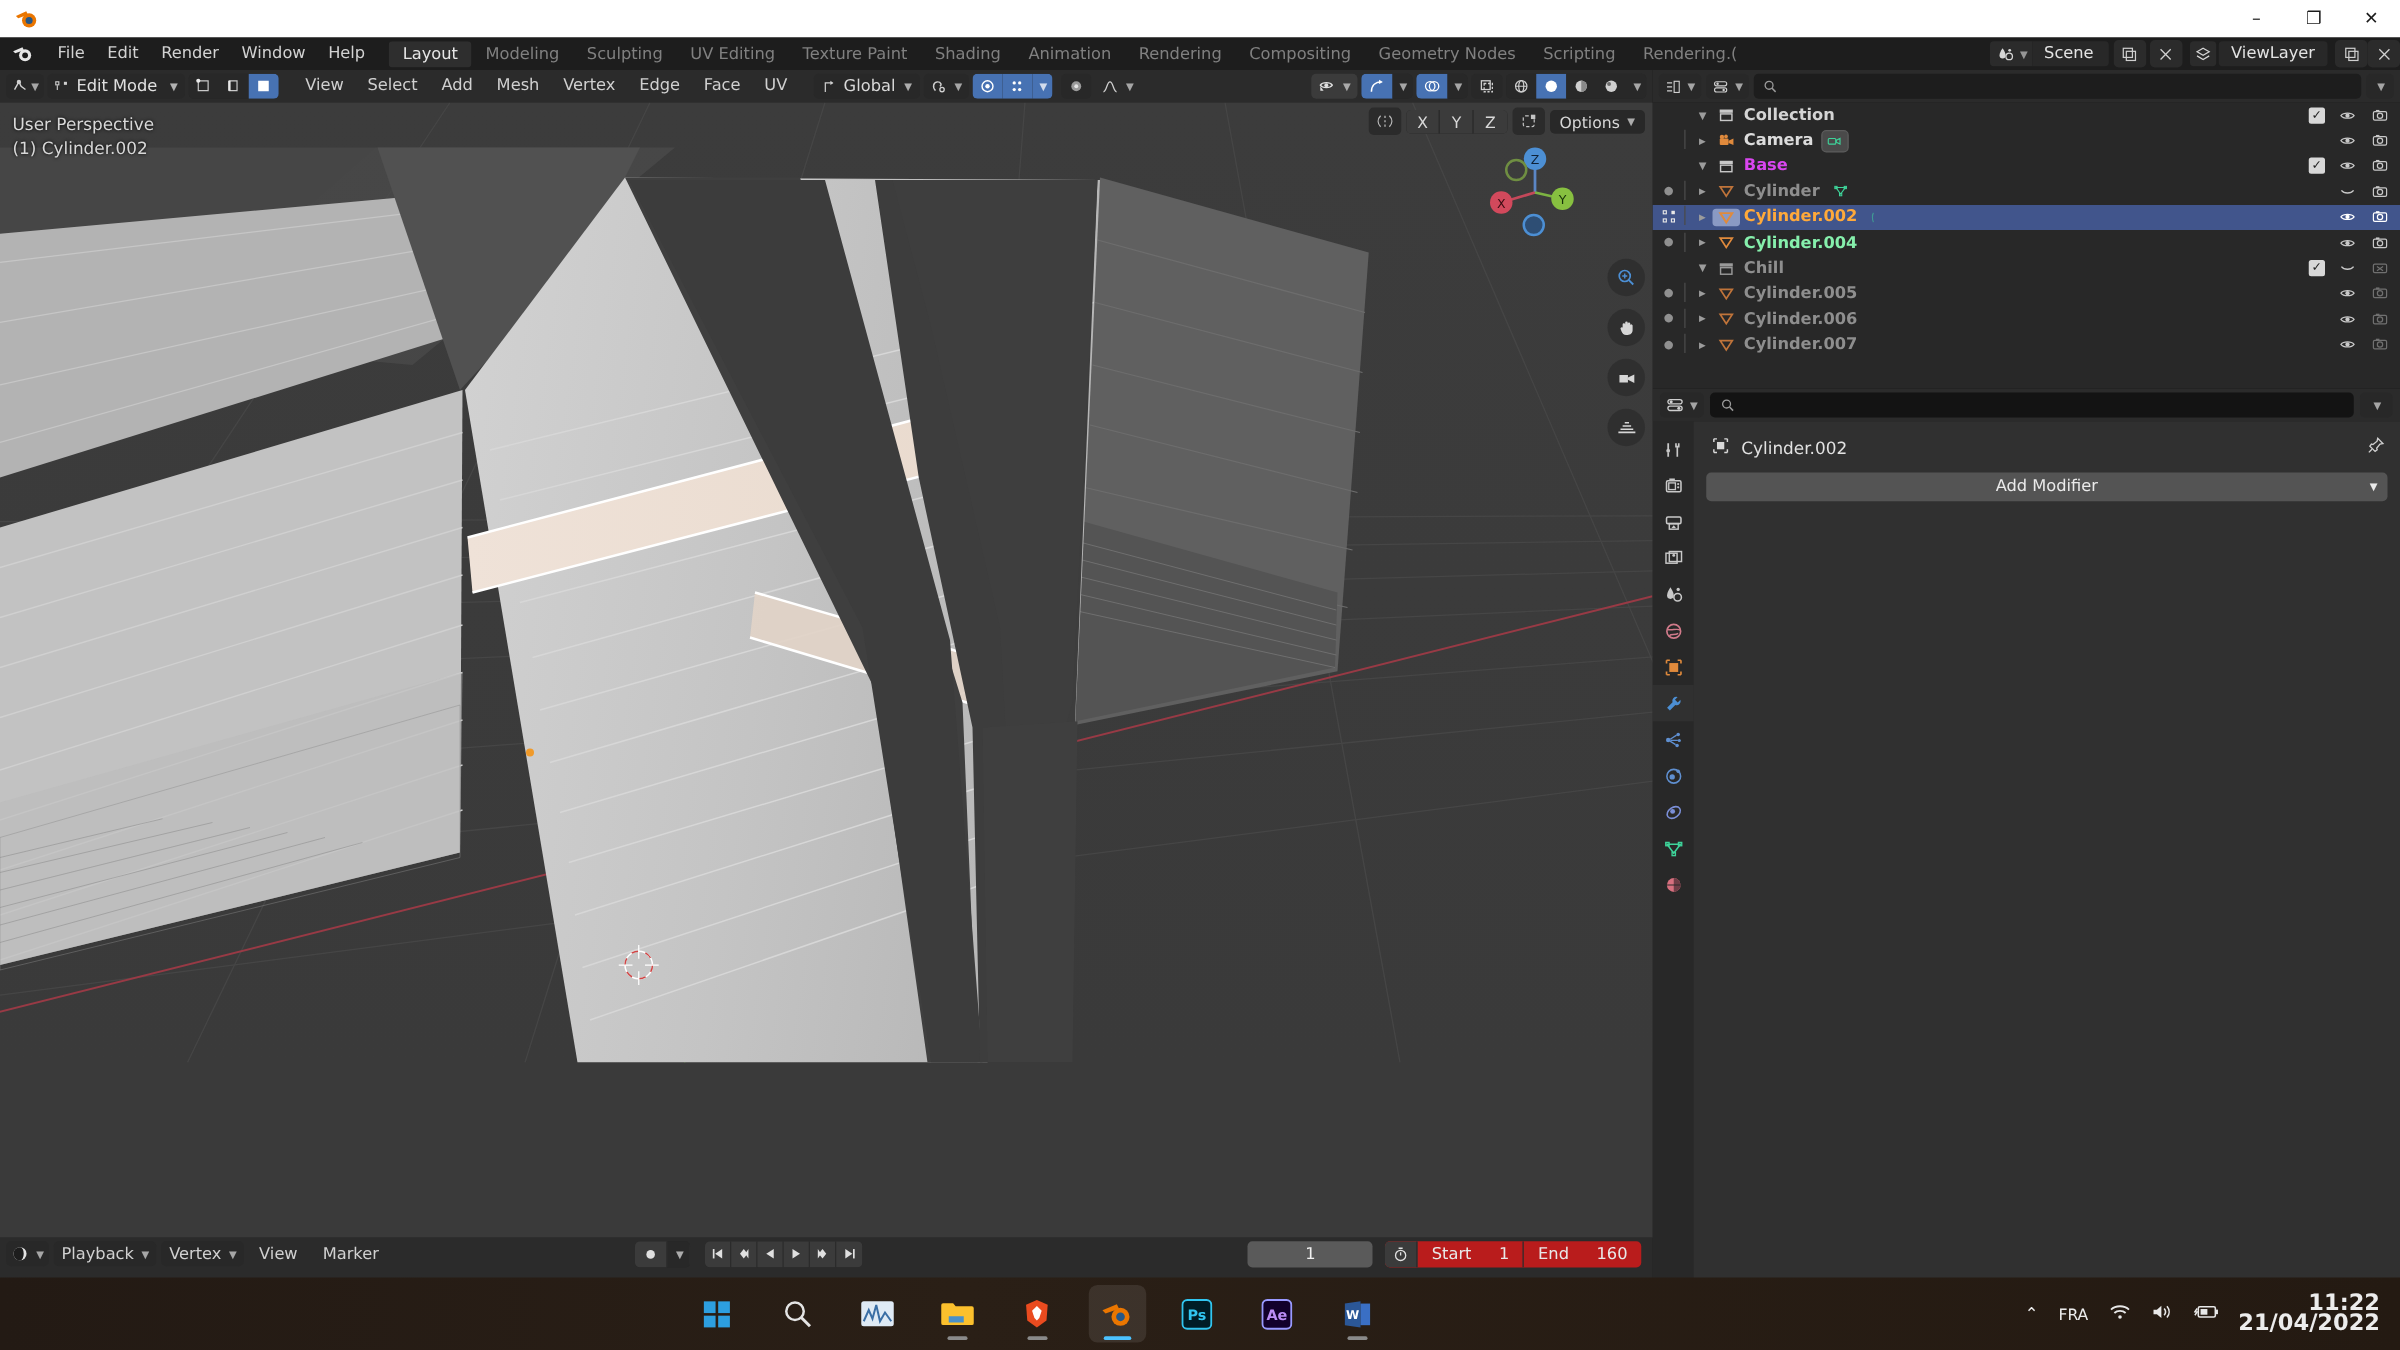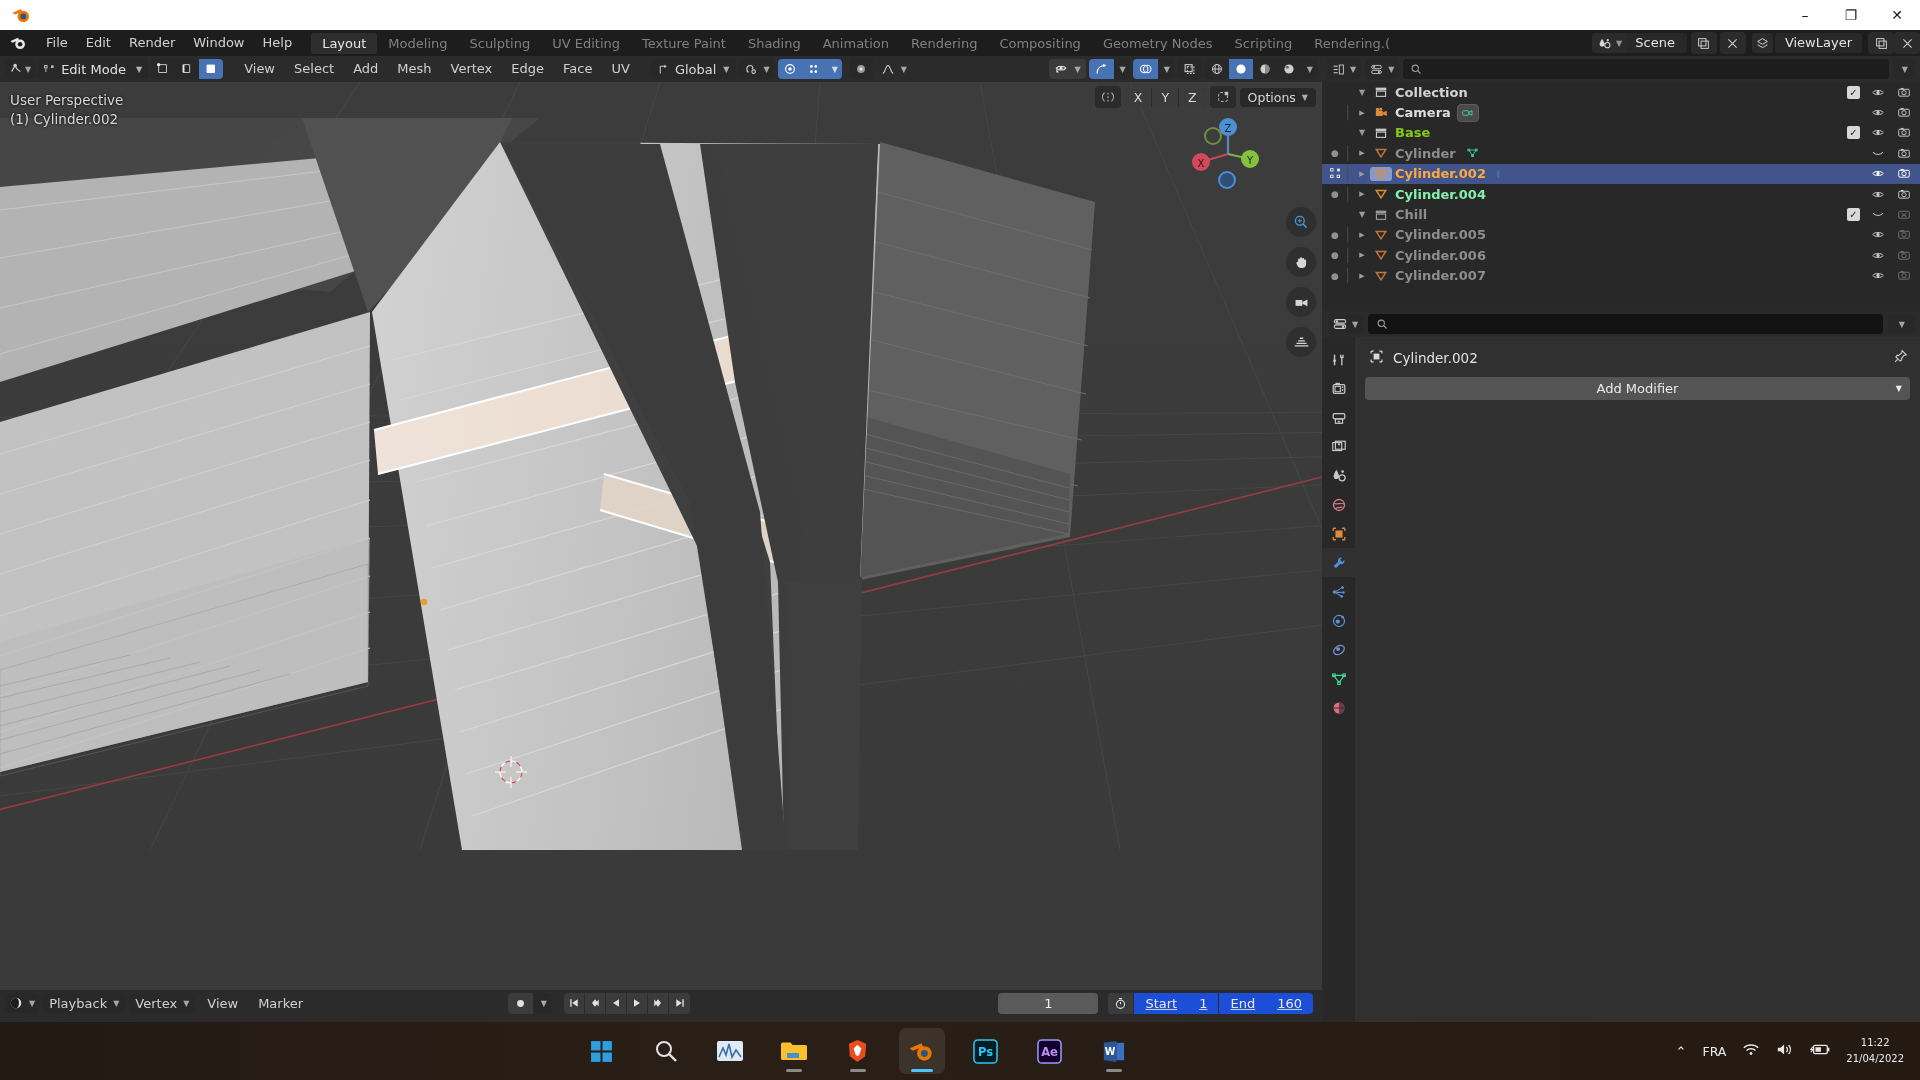--- a/index.html
+++ b/index.html
@@ -78,21 +78,21 @@
   .tlheader { height:26px; background:#2b2b2b; display:flex; align-items:center; gap:4px;
      padding:0 5px; color:#d0d0d0; font-size:13px;}
   .tlmenu { padding:0 8px; color:#d0d0d0; font-size:13px;}
   .tlgrp { display:flex; align-items:center; background:#282828; border-radius:4px; height:20px;
      padding:0 4px; gap:4px;}
   .playgrp { display:flex; background:#282828; border-radius:4px; overflow:hidden; height:21px;}
   .playbtn { width:21px; height:21px; display:flex; align-items:center; justify-content:center;
      color:#d8d8d8; background:#3b3b3b; border-right:1px solid #2b2b2b;}
   .framefield { background:#5a5a5a; border-radius:4px; height:21px; min-width:82px;
      display:flex; align-items:center; justify-content:center; color:#f0f0f0; font-size:13px;}
-  .rangegrp { display:flex; background:#1d4ed8; border-radius:4px; overflow:hidden; height:21px;text-decoration:underline;}
+  .rangegrp { display:flex; background:#b91c1c; border-radius:4px; overflow:hidden; height:21px;}
   .rangecell { display:flex; align-items:center; gap:22px; padding:0 11px; color:#e8e8e8;
      font-size:13px; border-right:1px solid #2b2b2b;}
   .tlbody { height:8px; background:#2b2b2b;}
 
   
   .statusbar { height:22px; background:#1d1d1d; display:flex; align-items:center;
      color:#b5b5b5; font-size:12.5px; padding:0 8px; gap:0;}
   .stitem { display:flex; align-items:center; gap:7px; }
   .ver { margin-left:auto; color:#9e9e9e; font-size:12.5px; padding-right:6px;}
 
@@ -145,21 +145,21 @@
      display:flex; align-items:center; }
   .tbicons { margin:0 auto; display:flex; align-items:center; gap:18px; padding-left:40px;}
   .tbapp { width:46px; height:46px; border-radius:7px; display:flex; align-items:center;
      justify-content:center; position:relative;}
   .tbapp.active { background:rgba(255,255,255,.09);}
   .tbapp .ind { position:absolute; bottom:2px; width:16px; height:3px; border-radius:2px;
      background:#8a8a8a;}
   .tbapp.active .ind { background:#4cc2ff; width:22px;}
   .tray { display:flex; align-items:center; gap:16px; padding-right:16px; color:#ececec;
      font-size:12.5px;}
-  .clock { text-align:center; line-height:16px; font-size:10px;}
+  .clock { text-align:right; line-height:16px; font-size:18px;font-weight:bold;}
 
   .olhdr-spacer{flex:1 1 auto;}
 </style>
 </head>
 <body>
 
 <div class="winbar">
   <span class="blend-ico">
     <svg viewBox="0 0 24 24" width="22" height="22">
       <circle cx="14.5" cy="13.5" r="6.2" fill="#ea7600"></circle>
@@ -847,21 +847,21 @@
       <div class="olrow">
         <span class="dot"></span>
         <span class="vline"></span>
         <span class="tri">▼</span>
         <span class="oicon">
           <svg viewBox="0 0 16 16" width="14" height="14">
               <rect x="2" y="3" width="12" height="3" fill="#c8c8c8"></rect>
               <rect x="2.8" y="7" width="10.4" height="6" fill="none" stroke="#c8c8c8" stroke-width="1.3"></rect>
             </svg>
         </span>
-        <span class="oname" style="color:#84cc16;">Base</span>
+        <span class="oname" style="color:#d946ef;">Base</span>
         <span class="right">
           <span class="chk">✓</span>
           <span class="rico">
             <svg viewBox="0 0 16 16" width="14" height="13">
                 <path d="M1.5 8 C4 4.6 12 4.6 14.5 8 C12 11.4 4 11.4 1.5 8 Z" fill="none" stroke="#c8c8c8" stroke-width="1.2"></path>
                 <circle cx="8" cy="8" r="2.1" fill="#c8c8c8"></circle>
               </svg>
           </span>
           <span class="rico">
             <svg viewBox="0 0 16 16" width="14" height="13">

